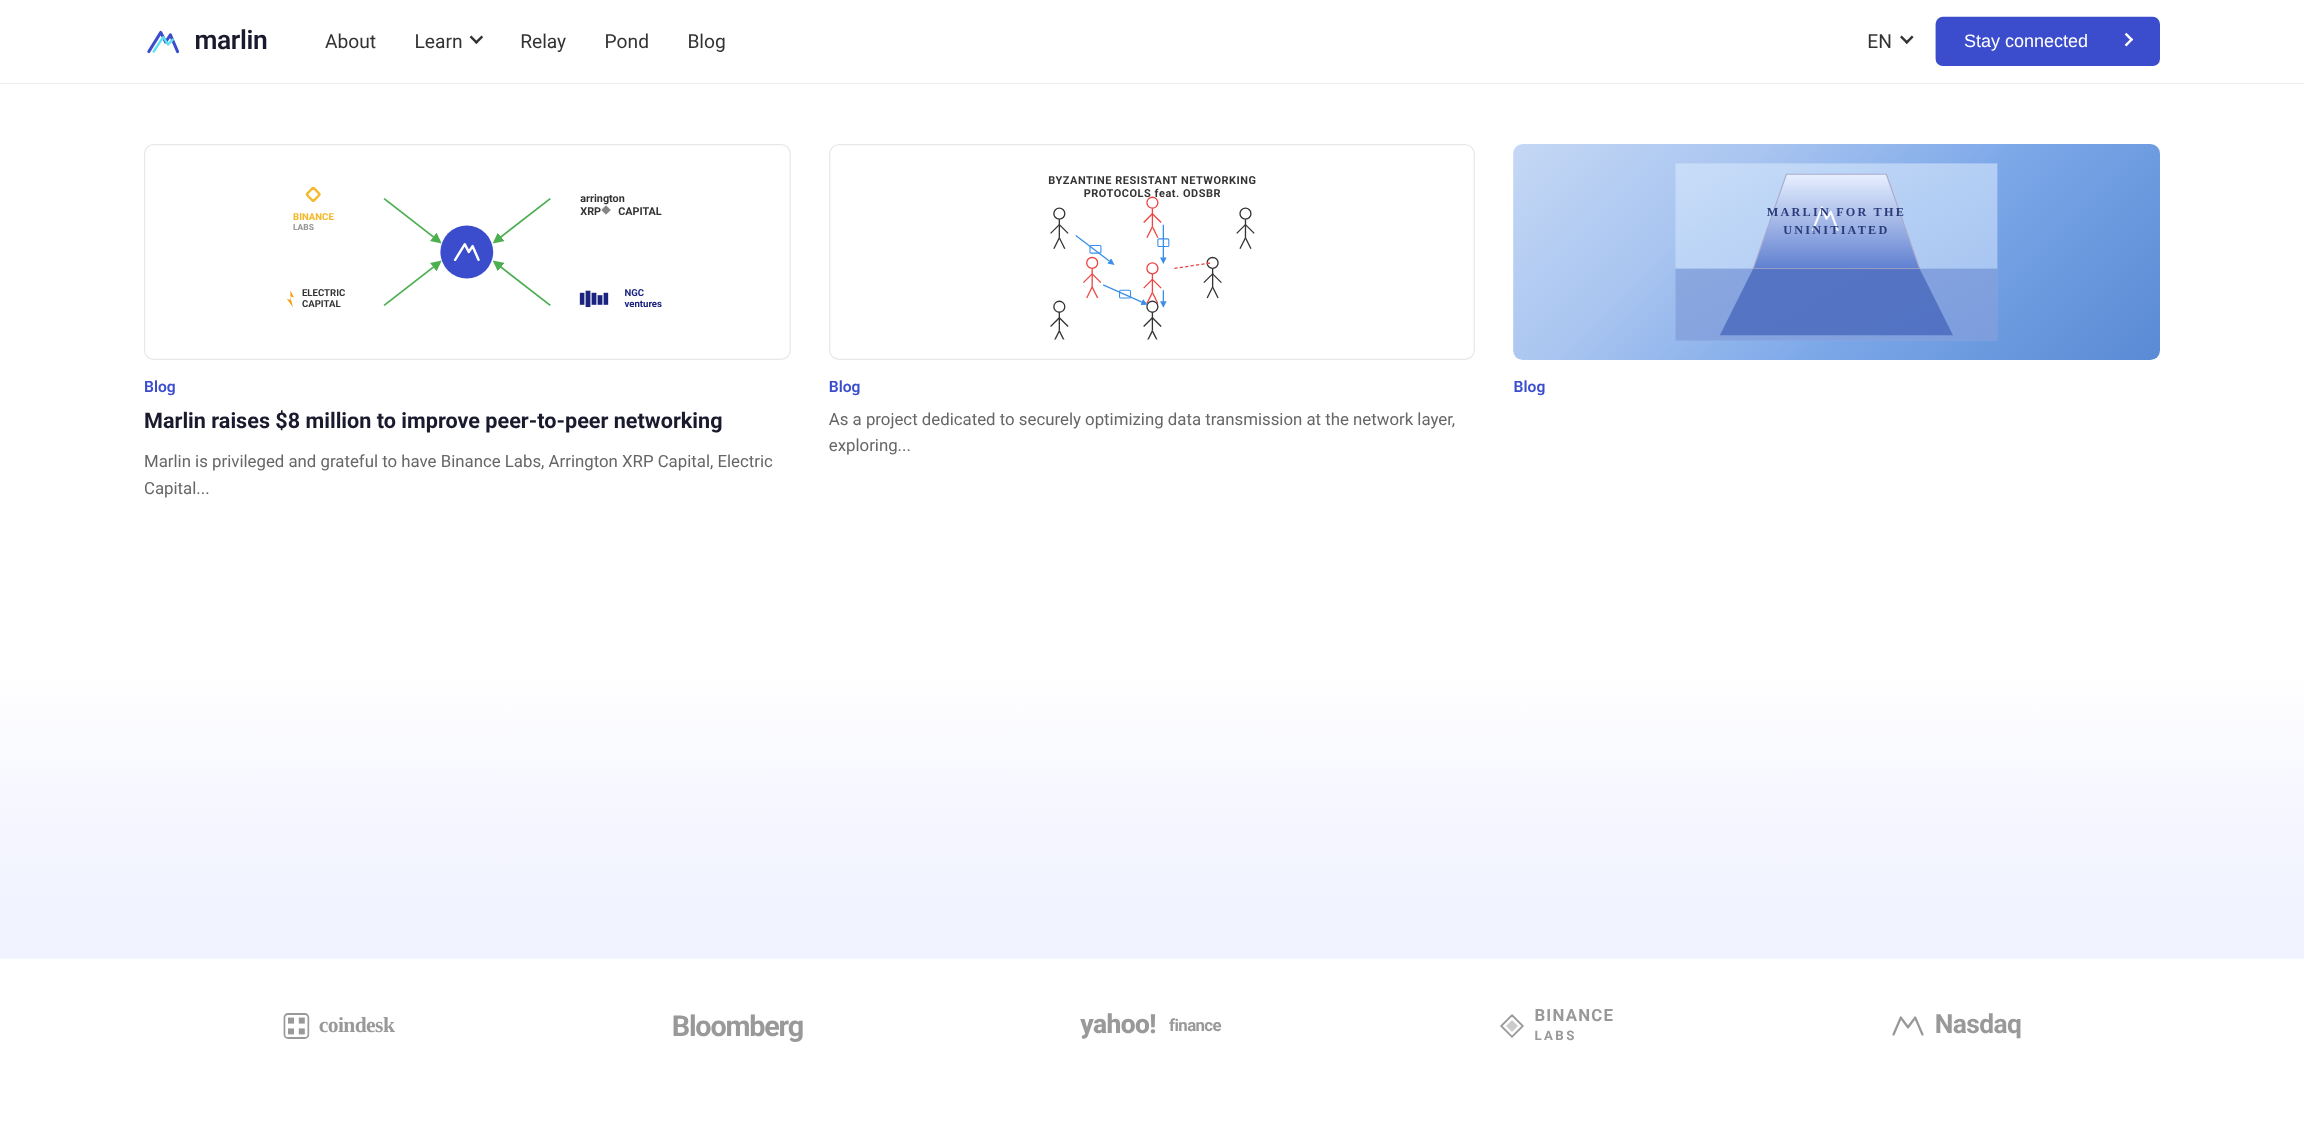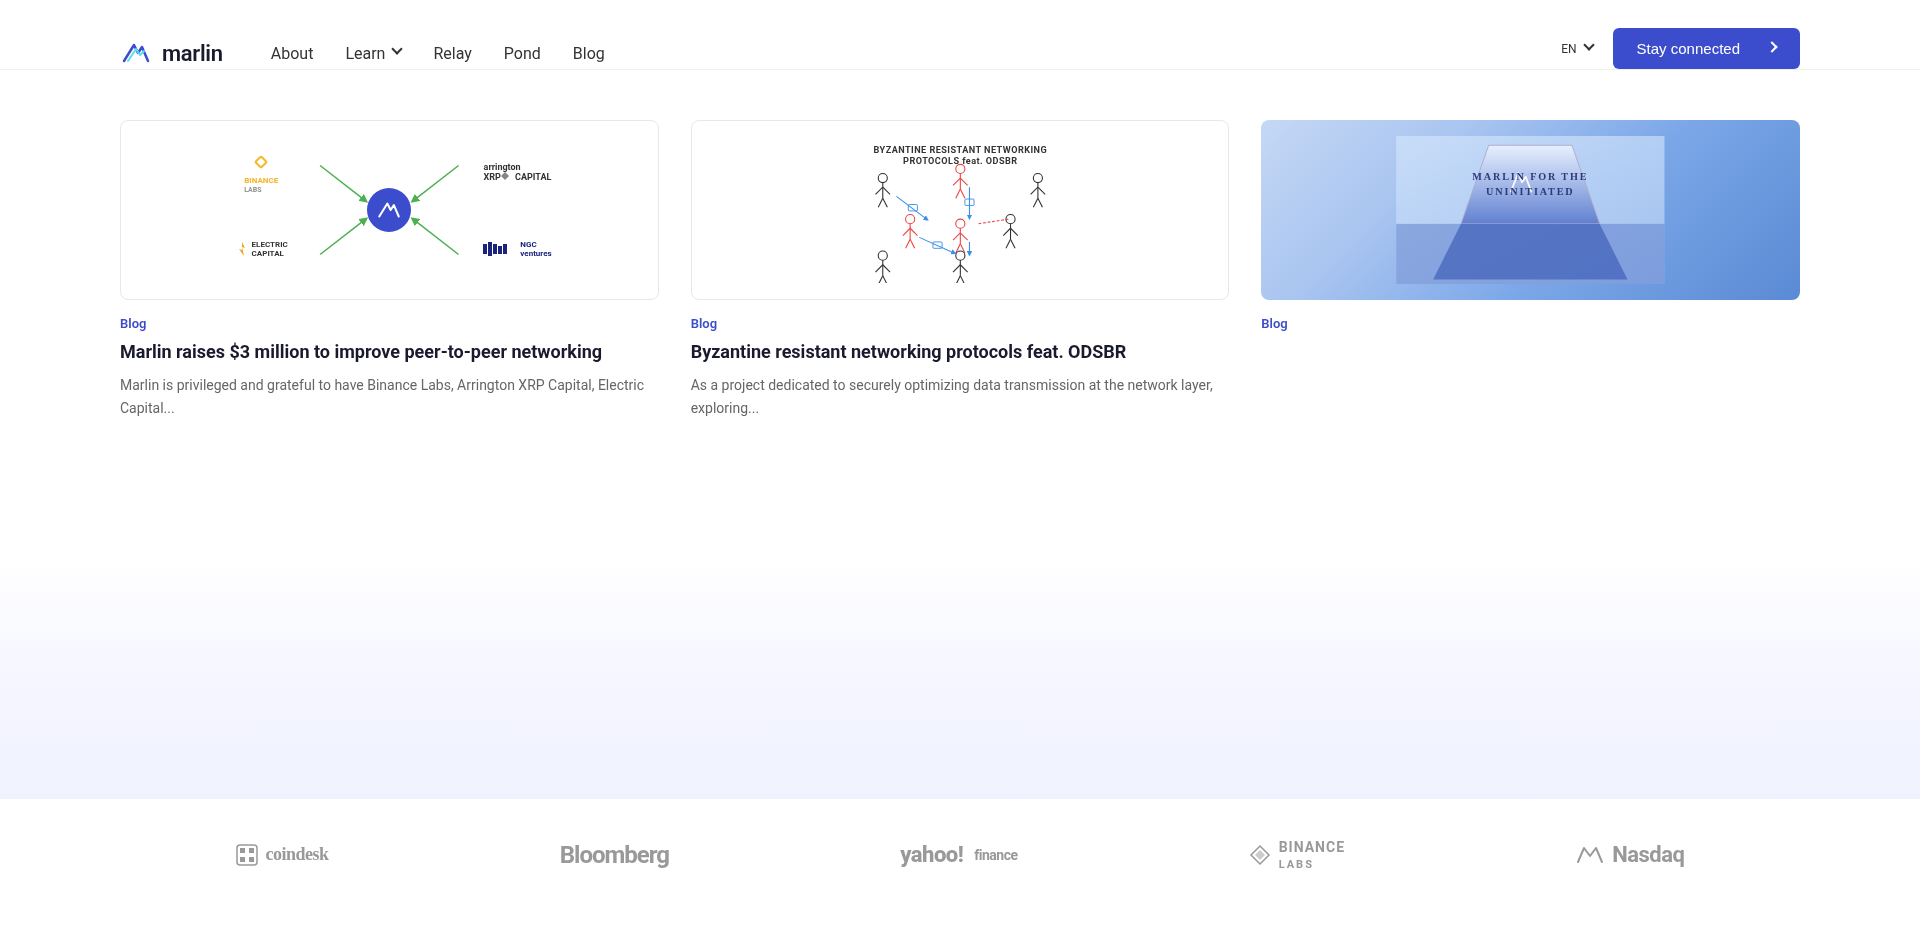--- a/index.html
+++ b/index.html
@@ -6,21 +6,21 @@
     body {
       font-family: -apple-system, BlinkMacSystemFont, 'Segoe UI', Roboto, sans-serif;
       background: #fff;
       color: #222;
       min-height: 941px;
     }
 
     
     .header {
       display: flex;
-      align-items: flex-end;
+      align-items: center;
       justify-content: space-between;
       padding: 0 120px;
       height: 70px;
       border-bottom: 1px solid #f0f0f0;
       position: sticky;
       top: 0;
       background: #fff;
       z-index: 100;
     }
     .header-left {
@@ -61,21 +61,21 @@
     }
     .header-right {
       display: flex;
       align-items: center;
       gap: 20px;
     }
     .lang-selector {
       display: flex;
       align-items: center;
       gap: 4px;
-      font-size: 12px;
+      font-size: 16px;
       color: #333;
       cursor: pointer;
       margin-left: 28px;
     }
     .stay-connected-btn {
       background: #3b4dcc;
       color: #fff;
       border: none;
       border-radius: 6px;
       padding: 12px 24px;
@@ -361,21 +361,21 @@
               </marker>
             </defs>
             <line x1="70" y1="45" x2="115" y2="80" stroke="#4CAF50" stroke-width="1.5" marker-end="url(#arrowGreen)"></line>
             <line x1="210" y1="45" x2="165" y2="80" stroke="#4CAF50" stroke-width="1.5" marker-end="url(#arrowGreen)"></line>
             <line x1="70" y1="135" x2="115" y2="100" stroke="#4CAF50" stroke-width="1.5" marker-end="url(#arrowGreen)"></line>
             <line x1="210" y1="135" x2="165" y2="100" stroke="#4CAF50" stroke-width="1.5" marker-end="url(#arrowGreen)"></line>
           </svg>
         </div>
       </div>
       <div class="card-tag">Blog</div>
-      <h3 class="card-title">Marlin raises $3 million to improve peer-to-peer networking</h3>
+      <h3 class="card-title">Marlin raises $8 million to improve peer-to-peer networking</h3>
       <p class="card-excerpt">Marlin is privileged and grateful to have Binance Labs, Arrington XRP Capital, Electric Capital...</p>
     </article>
 
     <article class="card">
       <div class="card-image card2-bg">
         <div class="card2-content">
           <svg width="100%" height="100%" viewBox="0 0 290 160">
 
             <text x="145" y="18" text-anchor="middle" font-size="10" font-weight="700" fill="#333" letter-spacing="0.5">BYZANTINE RESISTANT NETWORKING</text>
             <text x="145" y="30" text-anchor="middle" font-size="10" font-weight="700" fill="#333" letter-spacing="0.5">PROTOCOLS feat. ODSBR</text>
@@ -461,21 +461,20 @@
             <line x1="155" y1="55" x2="155" y2="88" stroke="#3b8fe8" stroke-width="1.2" marker-end="url(#arrB)"></line>
             <rect x="150" y="68" width="10" height="7" rx="1" fill="none" stroke="#3b8fe8" stroke-width="1"></rect>
             <line x1="165" y1="95" x2="198" y2="90" stroke="#e44" stroke-width="1.2" stroke-dasharray="3,2"></line>
             <line x1="100" y1="110" x2="138" y2="127" stroke="#3b8fe8" stroke-width="1.2" marker-end="url(#arrB)"></line>
             <rect x="115" y="115" width="10" height="7" rx="1" fill="none" stroke="#3b8fe8" stroke-width="1"></rect>
             <line x1="155" y1="115" x2="155" y2="128" stroke="#3b8fe8" stroke-width="1.2" marker-end="url(#arrB)"></line>
           </svg>
         </div>
       </div>
       <div class="card-tag">Blog</div>
-      <h3 class="card-title">Byzantine resistant networking protocols feat. ODSBR</h3>
       <p class="card-excerpt">As a project dedicated to securely optimizing data transmission at the network layer, exploring...</p>
     </article>
 
     <article class="card">
       <div class="card-image card3-bg">
         <div class="card3-content">
           <svg width="100%" height="100%" viewBox="0 0 290 160">
 
             <rect width="290" height="160" fill="url(#skyGrad)"></rect>
             <defs>

